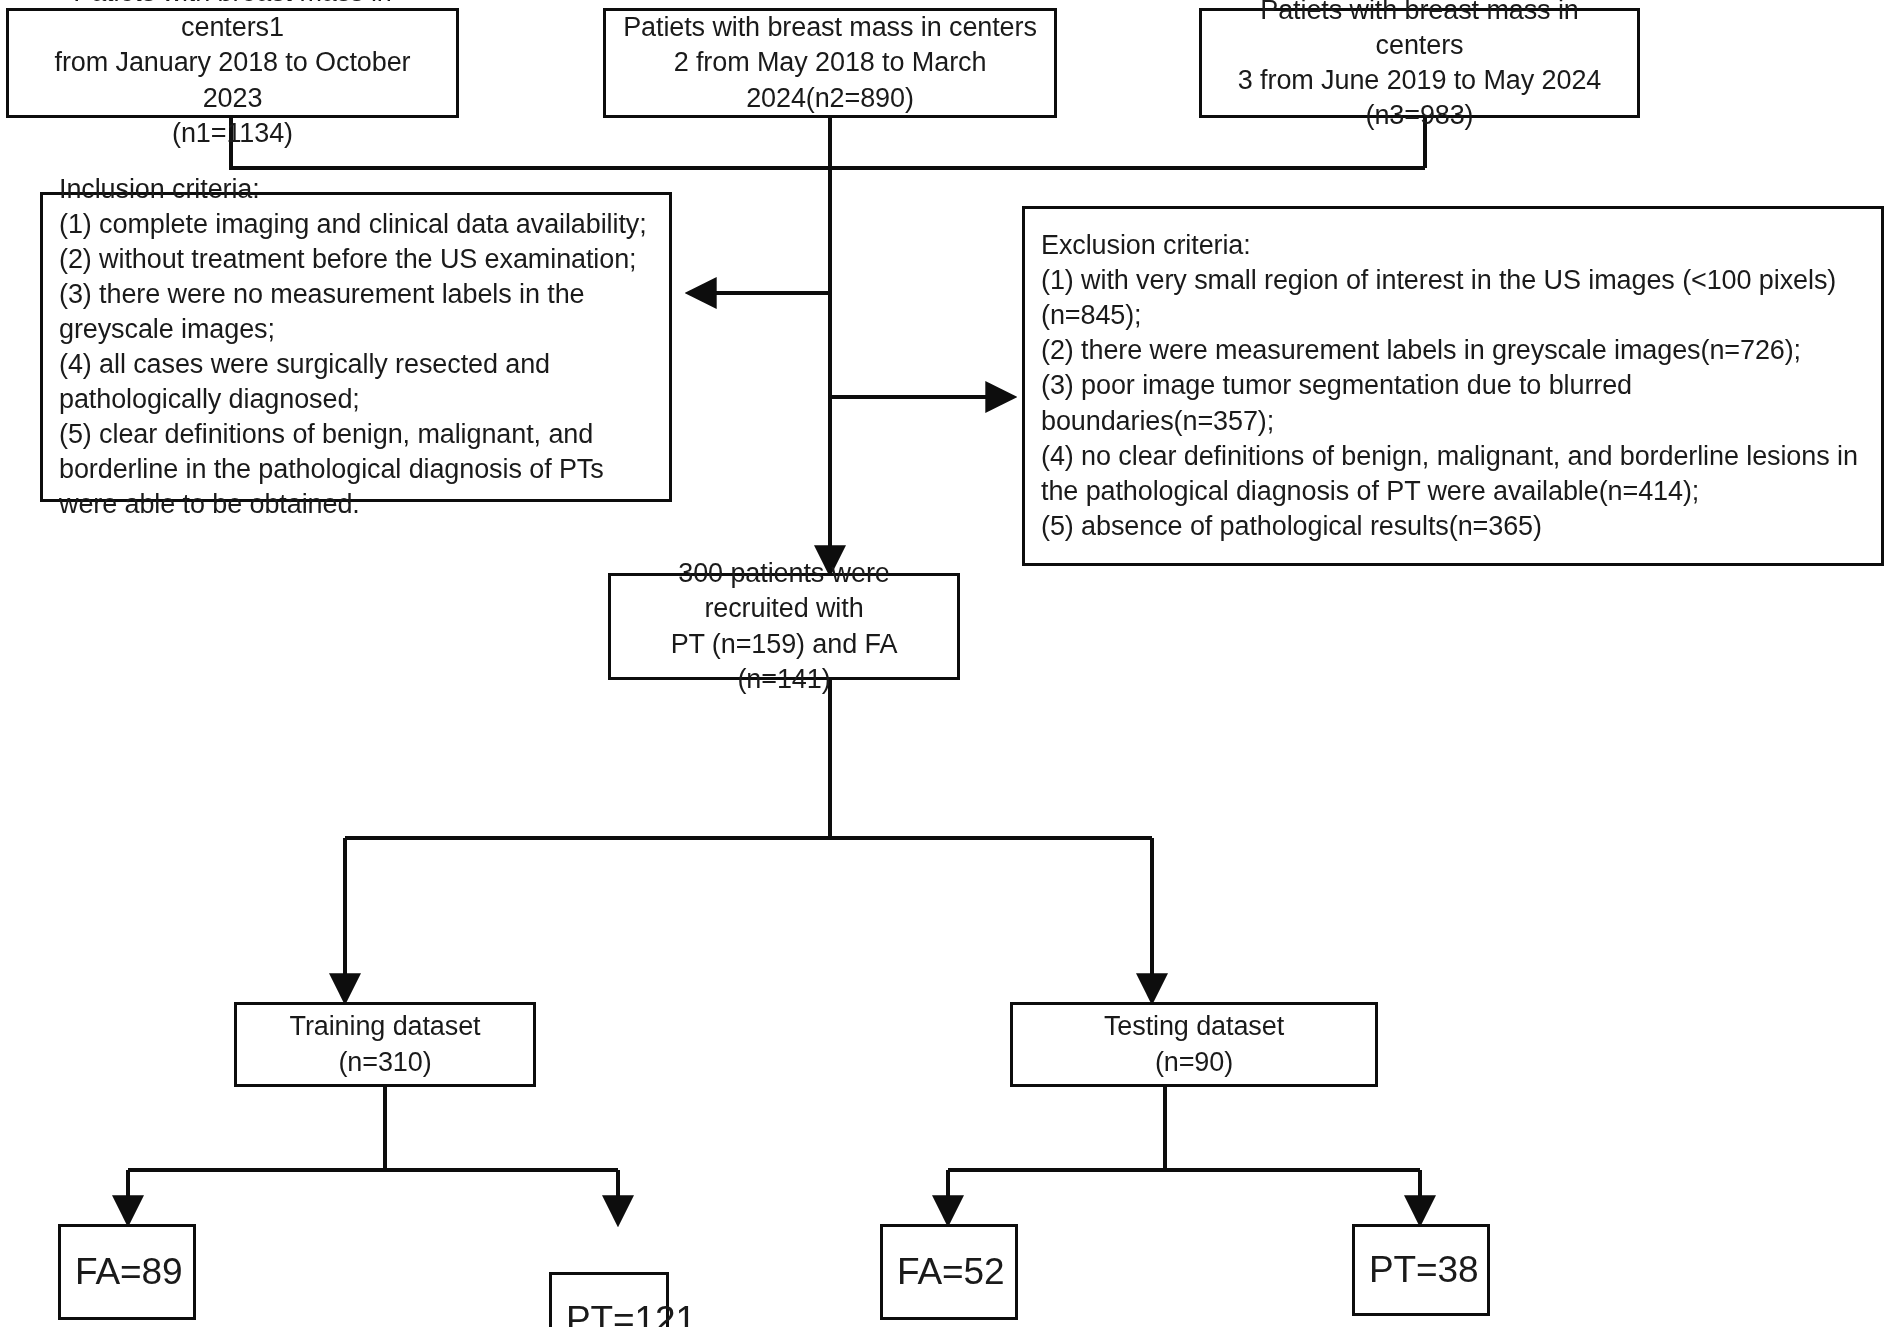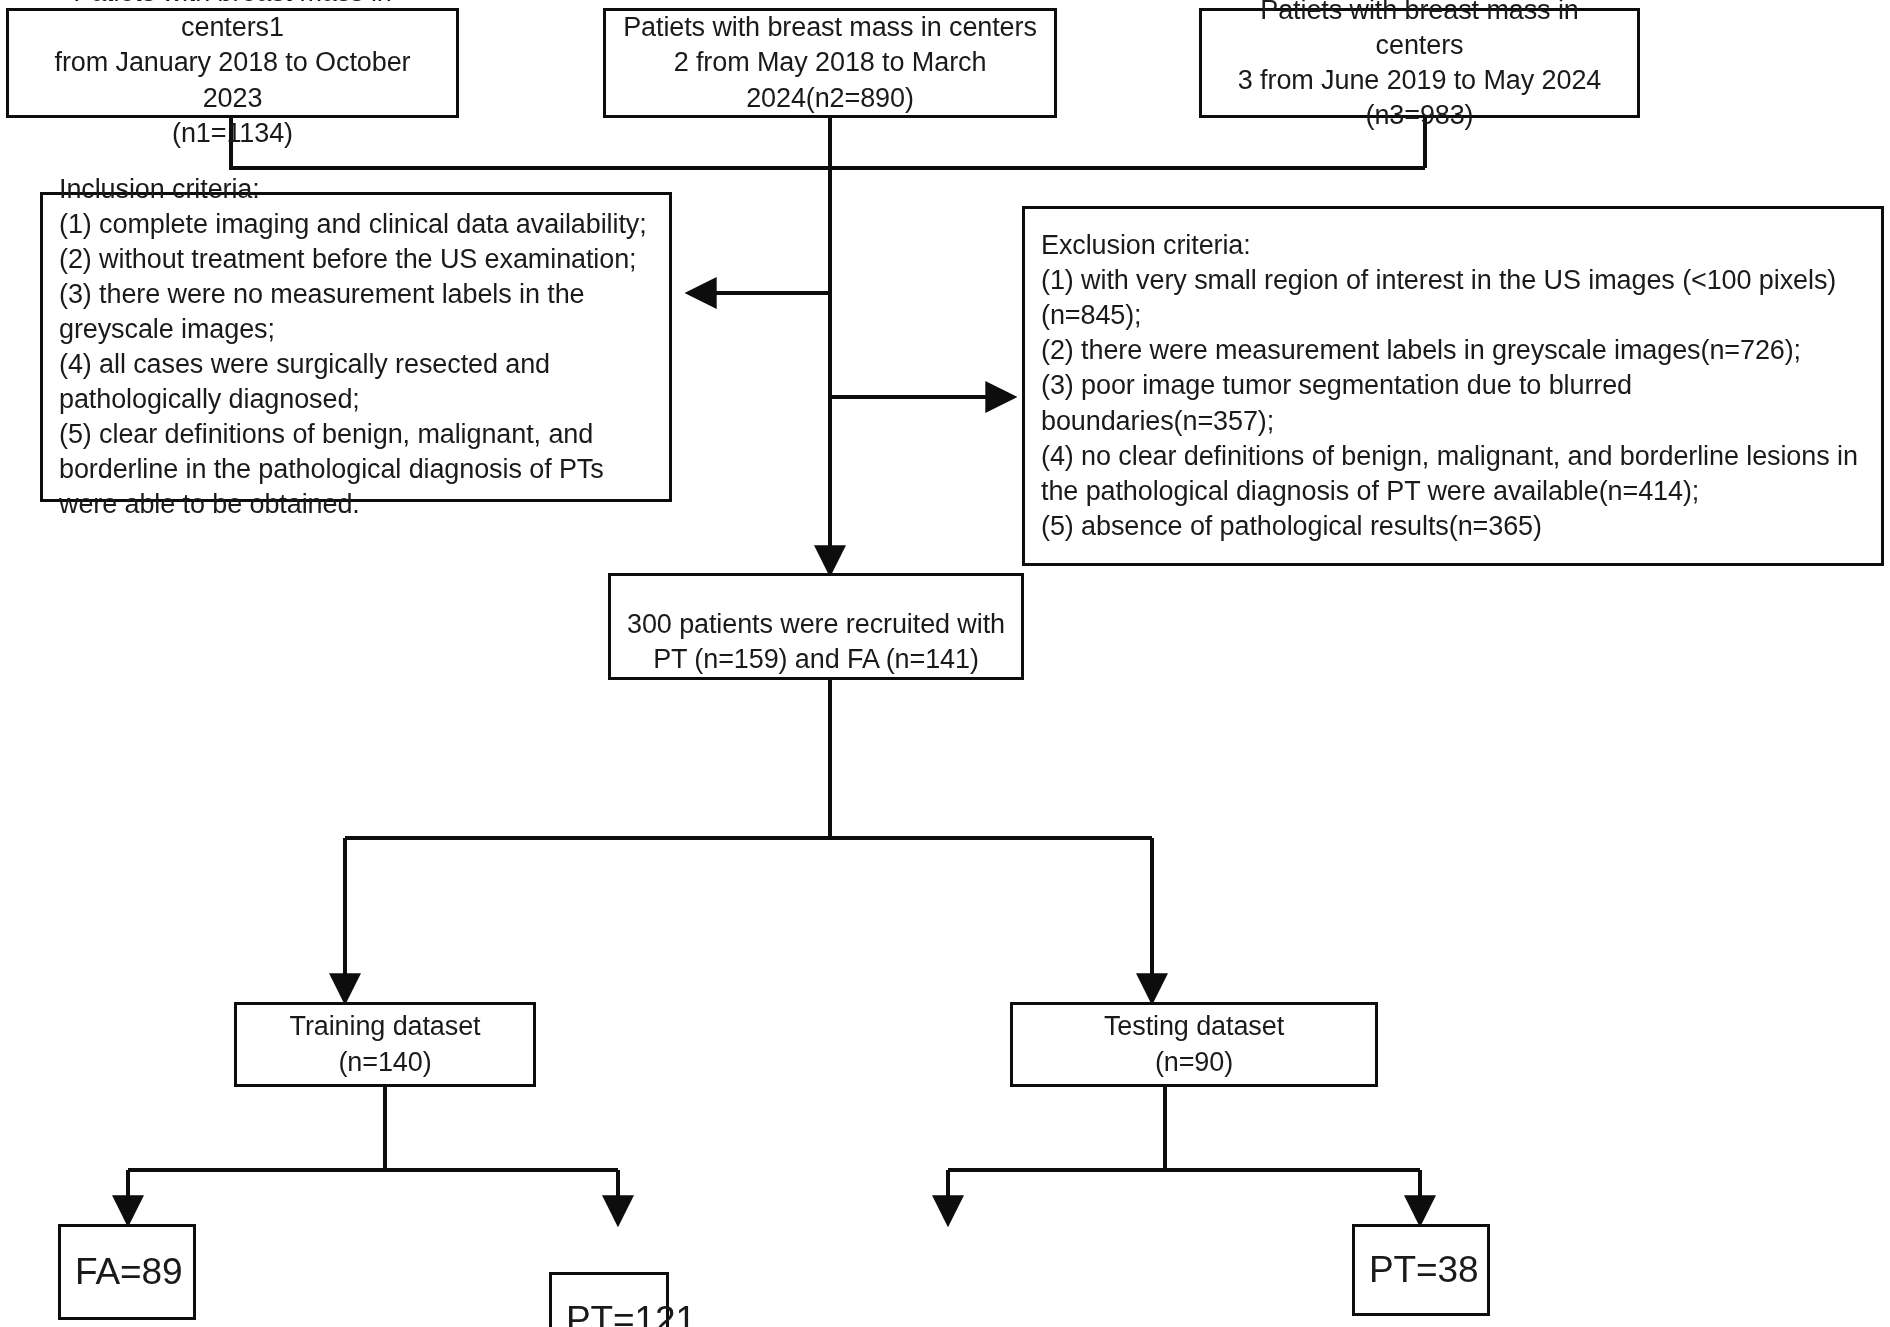--- a/index.html
+++ b/index.html
@@ -147,41 +147,44 @@
 (1) with very small region of interest in the US images (&lt;100 pixels)
 (n=845);
 (2) there were measurement labels in greyscale images(n=726);
 (3) poor image tumor segmentation due to blurred
 boundaries(n=357);
 (4) no clear definitions of benign, malignant, and borderline lesions in
 the pathological diagnosis of PT were available(n=414);
 (5) absence of pathological results(n=365)</div>
   </div>
 
-  <div class="node centered" style="left:608px; top:573px; width:416px; height:107px;justify-content:flex-end;">
+  <div class="node centered" style="left:608px; top:573px; width:352px; height:107px;">
     <div class="pad">300 patients were recruited with
 PT (n=159) and FA   (n=141)</div>
   </div>
 
   <div class="node centered" style="left:234px; top:1002px; width:302px; height:85px;">
     <div class="pad">Training dataset
-(n=140)</div>
+(n=310)</div>
   </div>
 
   <div class="node centered" style="left:1010px; top:1002px; width:368px; height:85px;">
     <div class="pad">Testing dataset
 (n=90)</div>
   </div>
 
   <div class="node centered leafbox" style="left:58px; top:1224px; width:138px; height:96px;">
     <div class="pad">FA=89</div>
   </div>
 
   <div class="node centered leafbox" style="left:549px; top:1272px; width:120px; height:96px;justify-content:center;">
     <div class="pad">PT=121</div>
   </div>
 
+  <div class="node centered leafbox" style="left:880px; top:1224px; width:138px; height:96px;">
+    <div class="pad">FA=52</div>
+  </div>
 
   <div class="node centered leafbox" style="left:1352px; top:1224px; width:138px; height:92px;">
     <div class="pad">PT=38</div>
   </div>
 
 </div>
 
 </body></html>

